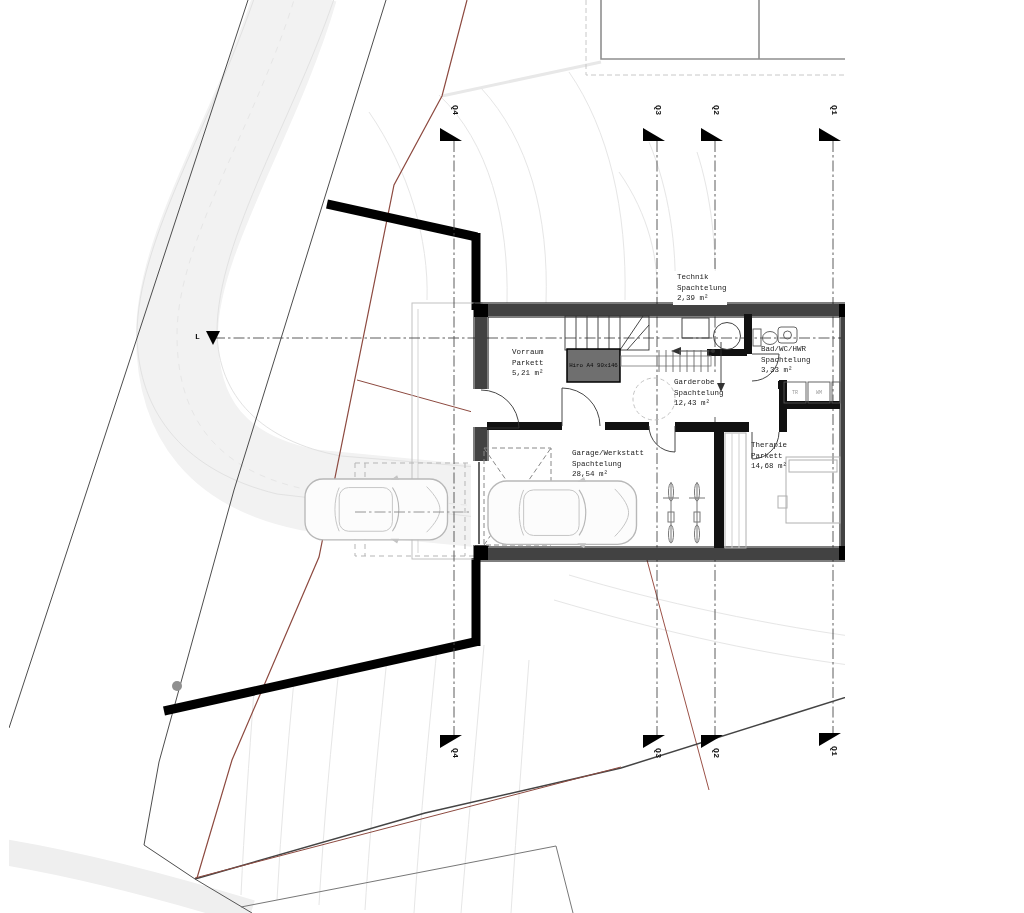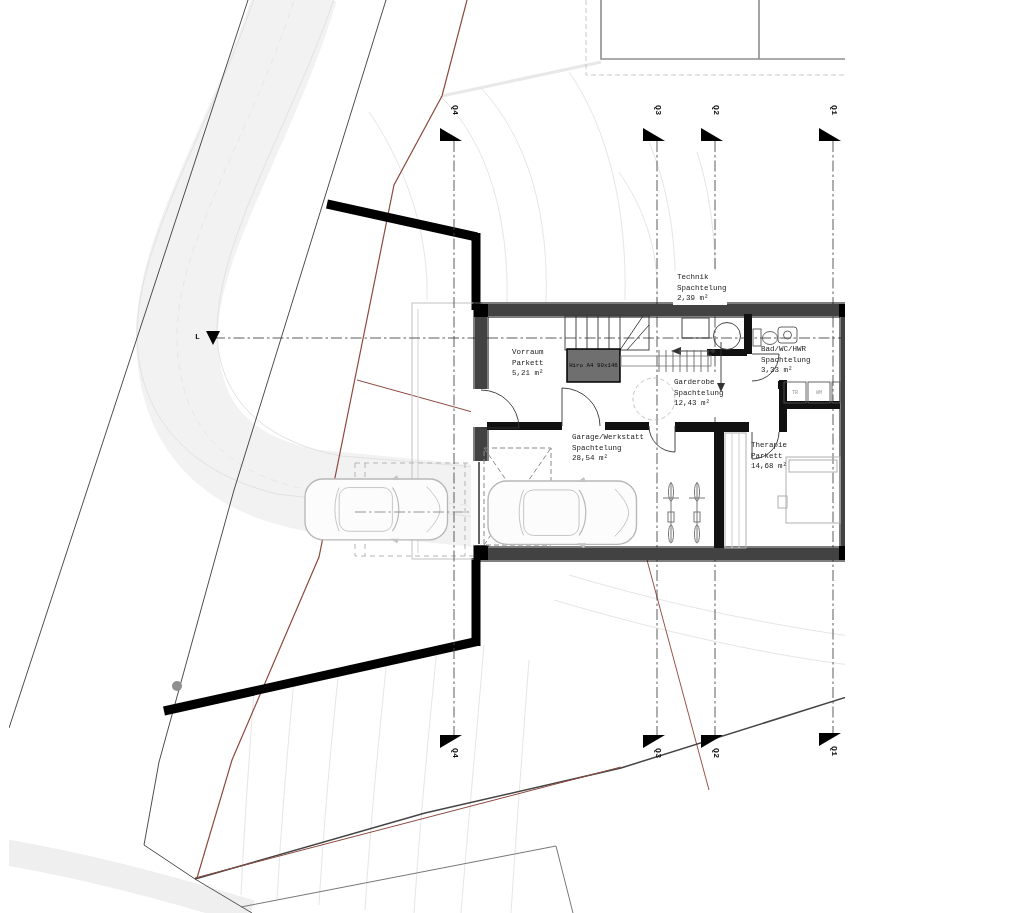--- a/index.html
+++ b/index.html
@@ -253,21 +253,21 @@
   <div class="lbl" style="left:665px;top:377px;">
     <span class="ln">Garderobe</span>
     <span class="ln">Spachtelung</span>
     <span class="ln">12,43 m²</span>
   </div>
   <div class="lbl" style="left:752px;top:344px;">
     <span class="ln">Bad/WC/HWR</span>
     <span class="ln">Spachtelung</span>
     <span class="ln">3,33 m²</span>
   </div>
-  <div class="lbl" style="left:563px;top:432px;">
+  <div class="lbl" style="left:563px;top:448px;">
     <span class="ln">Garage/Werkstatt</span>
     <span class="ln">Spachtelung</span>
     <span class="ln">28,54 m²</span>
   </div>
   <div class="lbl" style="left:742px;top:440px;">
     <span class="ln">Therapie</span>
     <span class="ln">Parkett</span>
     <span class="ln">14,68 m²</span>
   </div>
 

